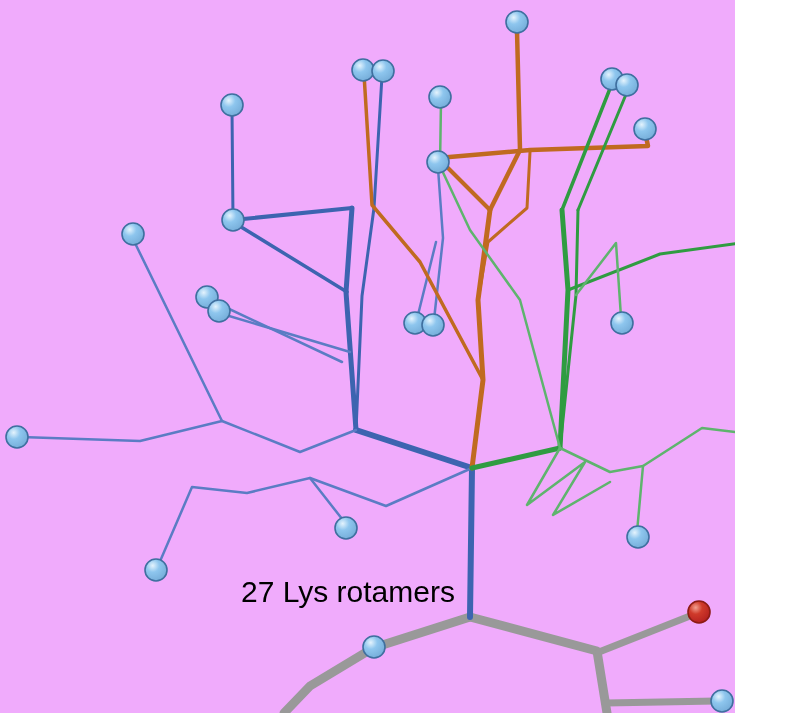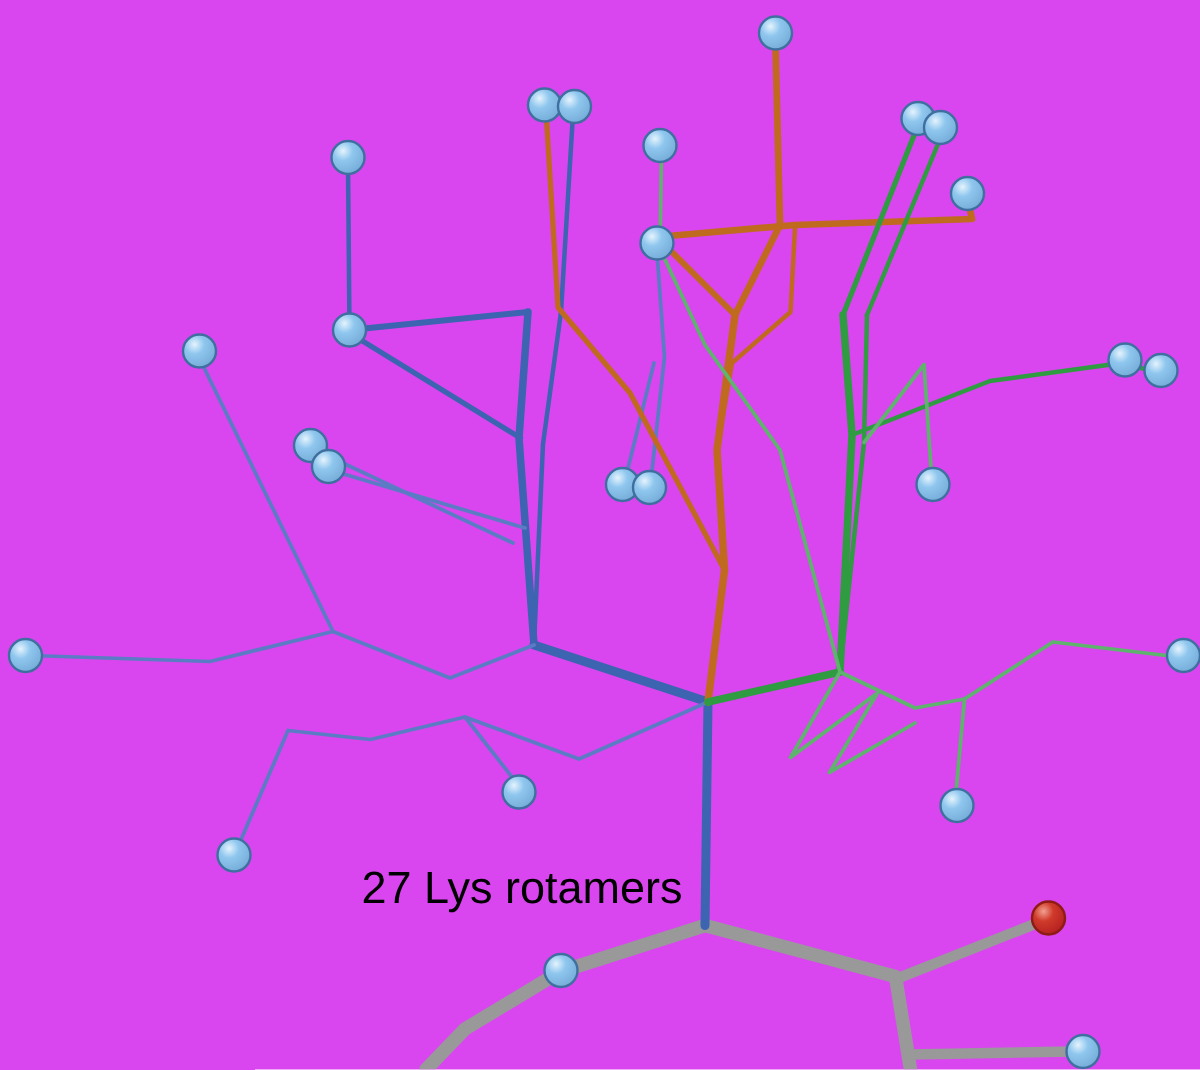--- a/index.html
+++ b/index.html
@@ -2,23 +2,23 @@
 <html><head>
 <meta charset="utf-8">
 <style>
   html, body {
     margin: 0;
     padding: 0;
     background: #ffffff;
   }
   .stage {
     position: relative;
-    width: 800px;
+    width: 735px;
     height: 713px;
-    background: #d946ef;
+    background: #f0abfc;
     overflow: hidden;
   }
   svg { display: block; }
   #scene-label {
     font-family: "Liberation Sans", sans-serif;
   }
 </style>
 </head>
 <body>
 

